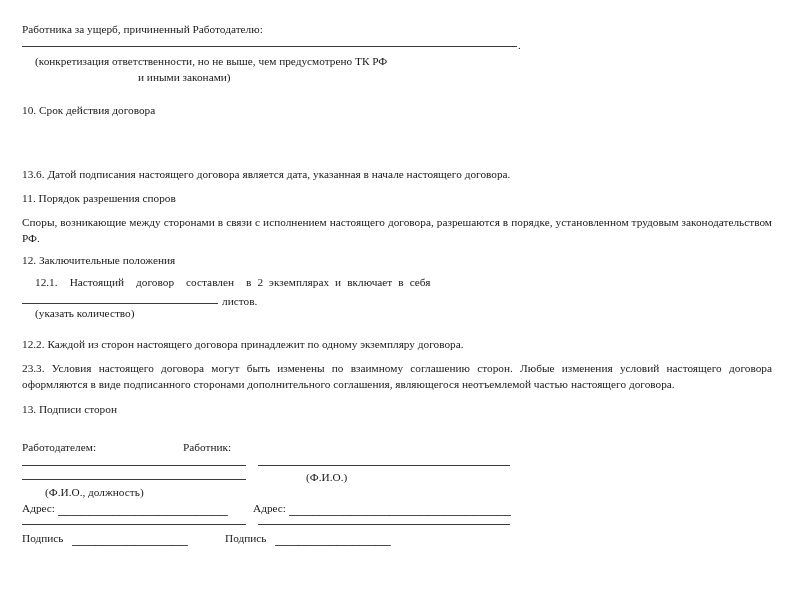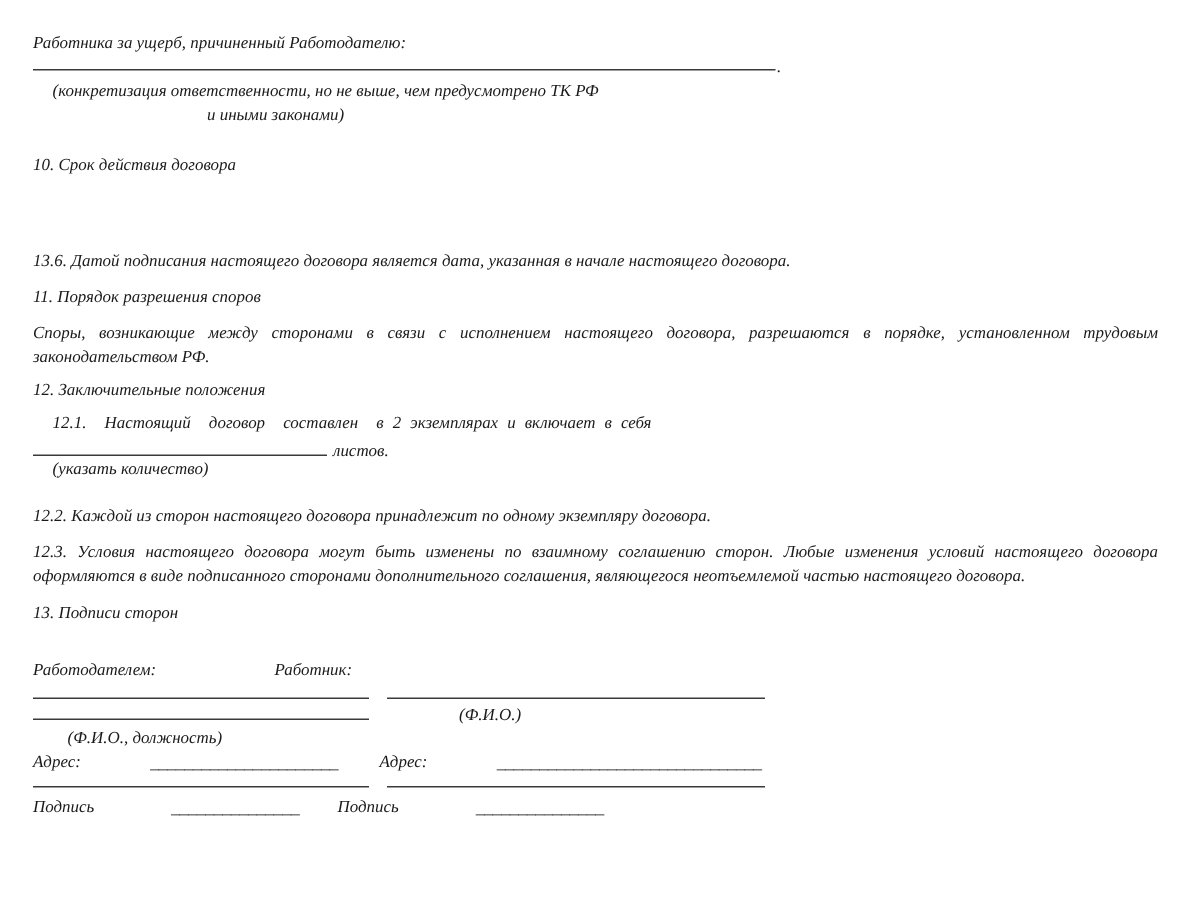--- a/index.html
+++ b/index.html
@@ -15,21 +15,20 @@
     overflow: hidden;
     font-family: "Liberation Serif", "DejaVu Serif", serif;
     color: #1a1a1a;
     -webkit-font-smoothing: antialiased;
   }
 
   .page {
     position: absolute;
     inset: 0;
     padding: 2px;
-    font-style: italic;
   }
 
   
   .p {
     position: absolute;
     font-size: 11.3px;
     line-height: 16px;
     color: #1a1a1a;
     white-space: pre-wrap;
   }
@@ -58,27 +57,26 @@
     position: absolute;
     font-size: 11.3px;
     line-height: 15px;
     white-space: nowrap;
     color: #1a1a1a;
   }
 
   
   .blank-text {
     position: absolute;
-    font-size: 12px;
+    font-size: 16px;
     line-height: 15px;
     letter-spacing: -0.3px;
     color: #2b2b2b;
     white-space: nowrap;
     overflow: hidden;
-    margin-left: 42px;
   }
 
   .wide-space {
     word-spacing: 3.2px;
   }
 </style>
 </head>
 <body>
 
 <div class="page">
@@ -107,21 +105,21 @@
   <div class="p wide-space" style="left:35px; top:274px; width:470px;">12.1.  Настоящий  договор  составлен  в 2 экземплярах и включает в себя</div>
 
   <div class="rule" style="left:22px; top:303px; width:196px;"></div>
 
   <div class="caption" style="left:222px; top:294px;">листов.</div>
 
   <div class="caption" style="left:35px; top:306px;">(указать количество)</div>
 
   <div class="p" style="left:22px; top:336px; width:748px;">12.2. Каждой из сторон настоящего договора принадлежит по одному экземпляру договора.</div>
 
-  <div class="p justify" style="left:22px; top:360px; width:750px;">12.3. Условия настоящего договора могут быть изменены по взаимному соглашению сторон. Любые изменения условий настоящего договора оформляются в виде подписанного сторонами дополнительного соглашения, являющегося неотъемлемой частью настоящего договора.</div>
+  <div class="p justify" style="left:22px; top:360px; width:750px;">23.3. Условия настоящего договора могут быть изменены по взаимному соглашению сторон. Любые изменения условий настоящего договора оформляются в виде подписанного сторонами дополнительного соглашения, являющегося неотъемлемой частью настоящего договора.</div>
 
   <div class="p" style="left:22px; top:401px; width:620px;">13. Подписи сторон</div>
 
   <div class="sig-label" style="left:22px; top:440px;">Работодателем:</div>
 
   <div class="sig-label" style="left:183px; top:440px;">Работник:</div>
 
   <div class="rule" style="left:22px; top:465px; width:224px;"></div>
   <div class="rule" style="left:22px; top:479px; width:224px;"></div>
 

